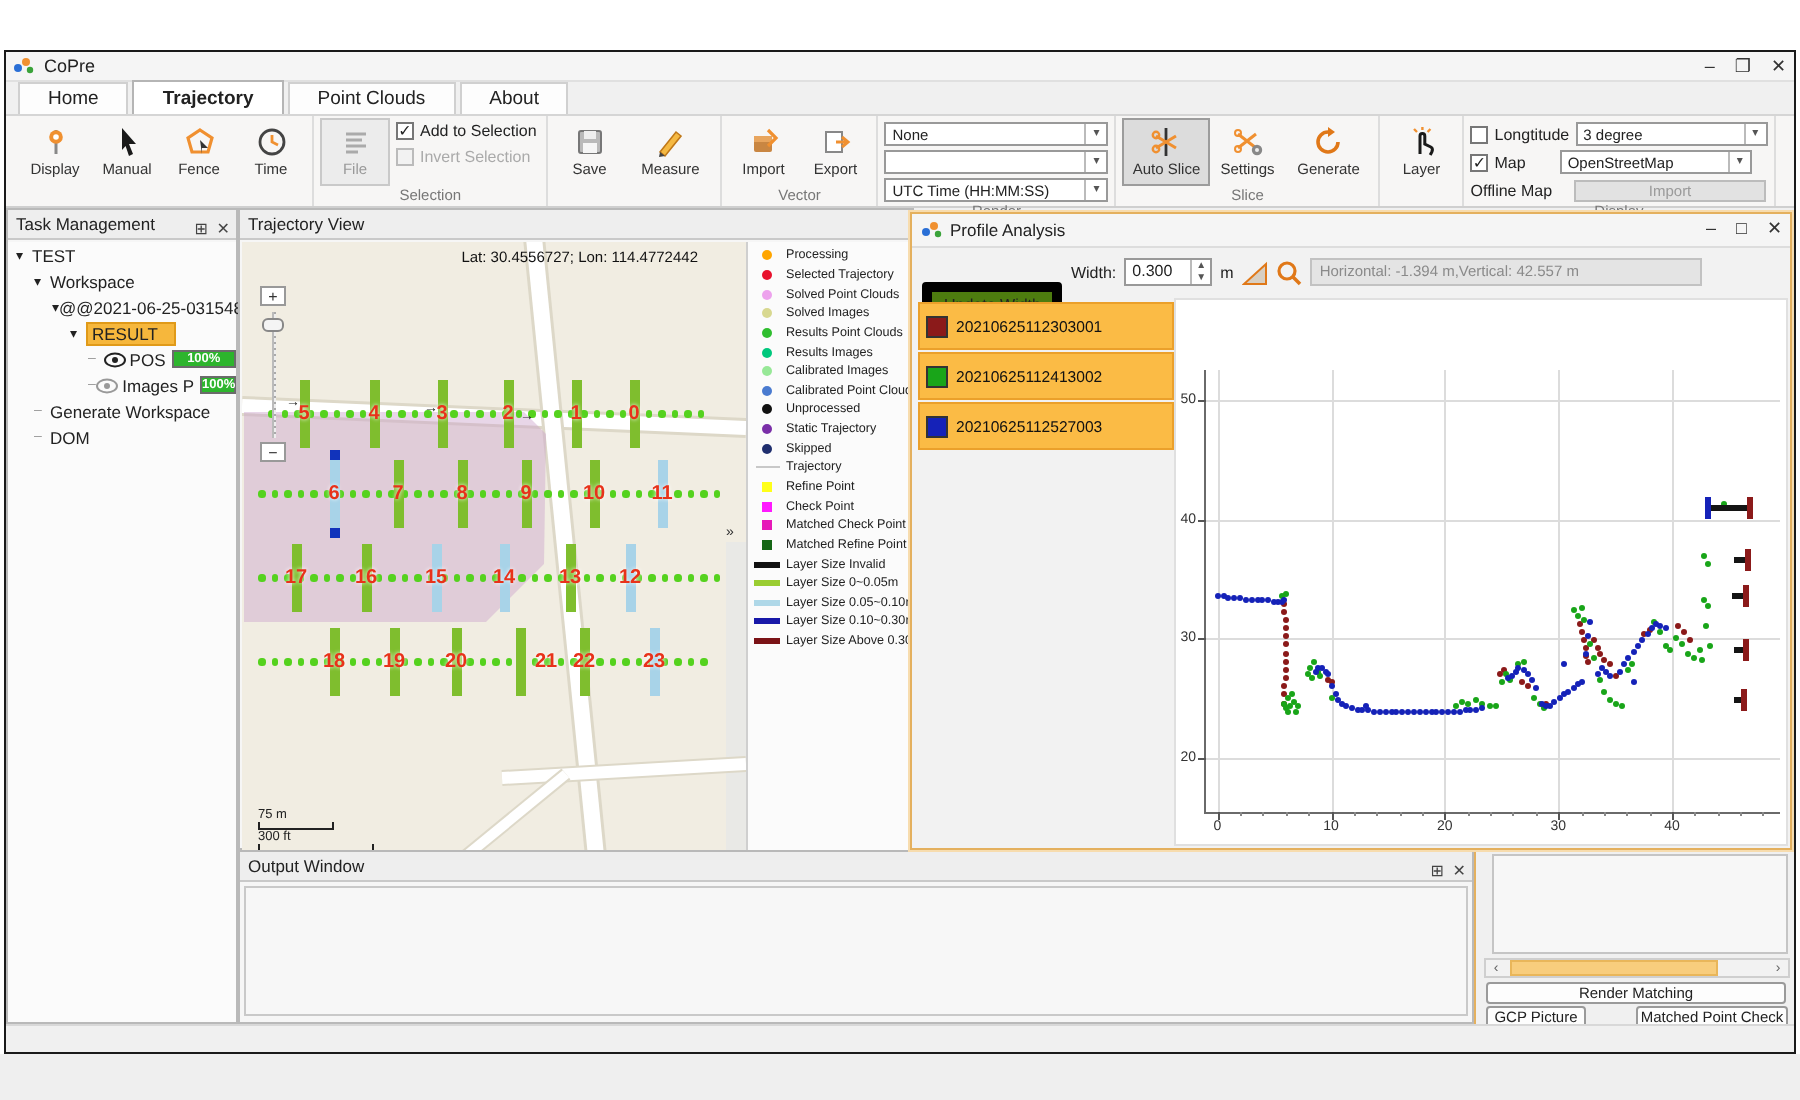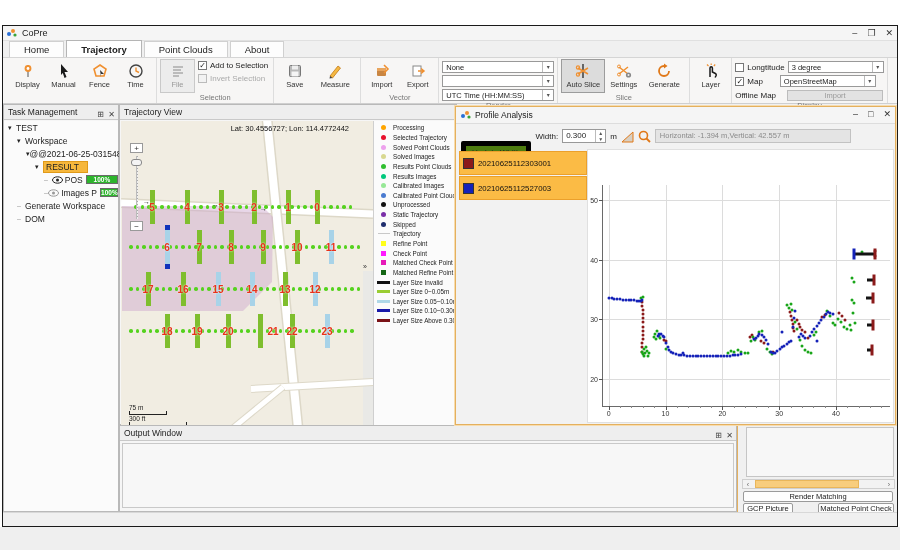--- a/index.html
+++ b/index.html
@@ -836,20 +836,24 @@
         <svg class="icon-svg" width="13" height="13">
             <circle cx="5.5" cy="5.5" r="4" fill="none" stroke="#e07818" stroke-width="1.6"></circle>
             <path d="M8.5 8.5 L12 12" stroke="#e07818" stroke-width="1.8"></path>
           </svg>
         <div id="coord-field">Horizontal: -1.394 m,Vertical: 42.557 m</div>
       </div>
       <div id="profile-legend">
           <div class="plrow">
             <div class="chip" style="background: rgb(139, 26, 26);"></div>
             <div class="pltxt">20210625112303001</div>
+          </div>
+          <div class="plrow">
+            <div class="chip" style="background: rgb(25, 165, 25);"></div>
+            <div class="pltxt">20210625112413002</div>
           </div>
           <div class="plrow">
             <div class="chip" style="background: rgb(21, 34, 184);"></div>
             <div class="pltxt">20210625112527003</div>
           </div>
         </div>
       <div id="chart">
         <div id="plot">
             <div class="gline-v" style="left: 1.9802%;"></div>
             <div class="tick-x" style="left: 1.9802%;"></div>

